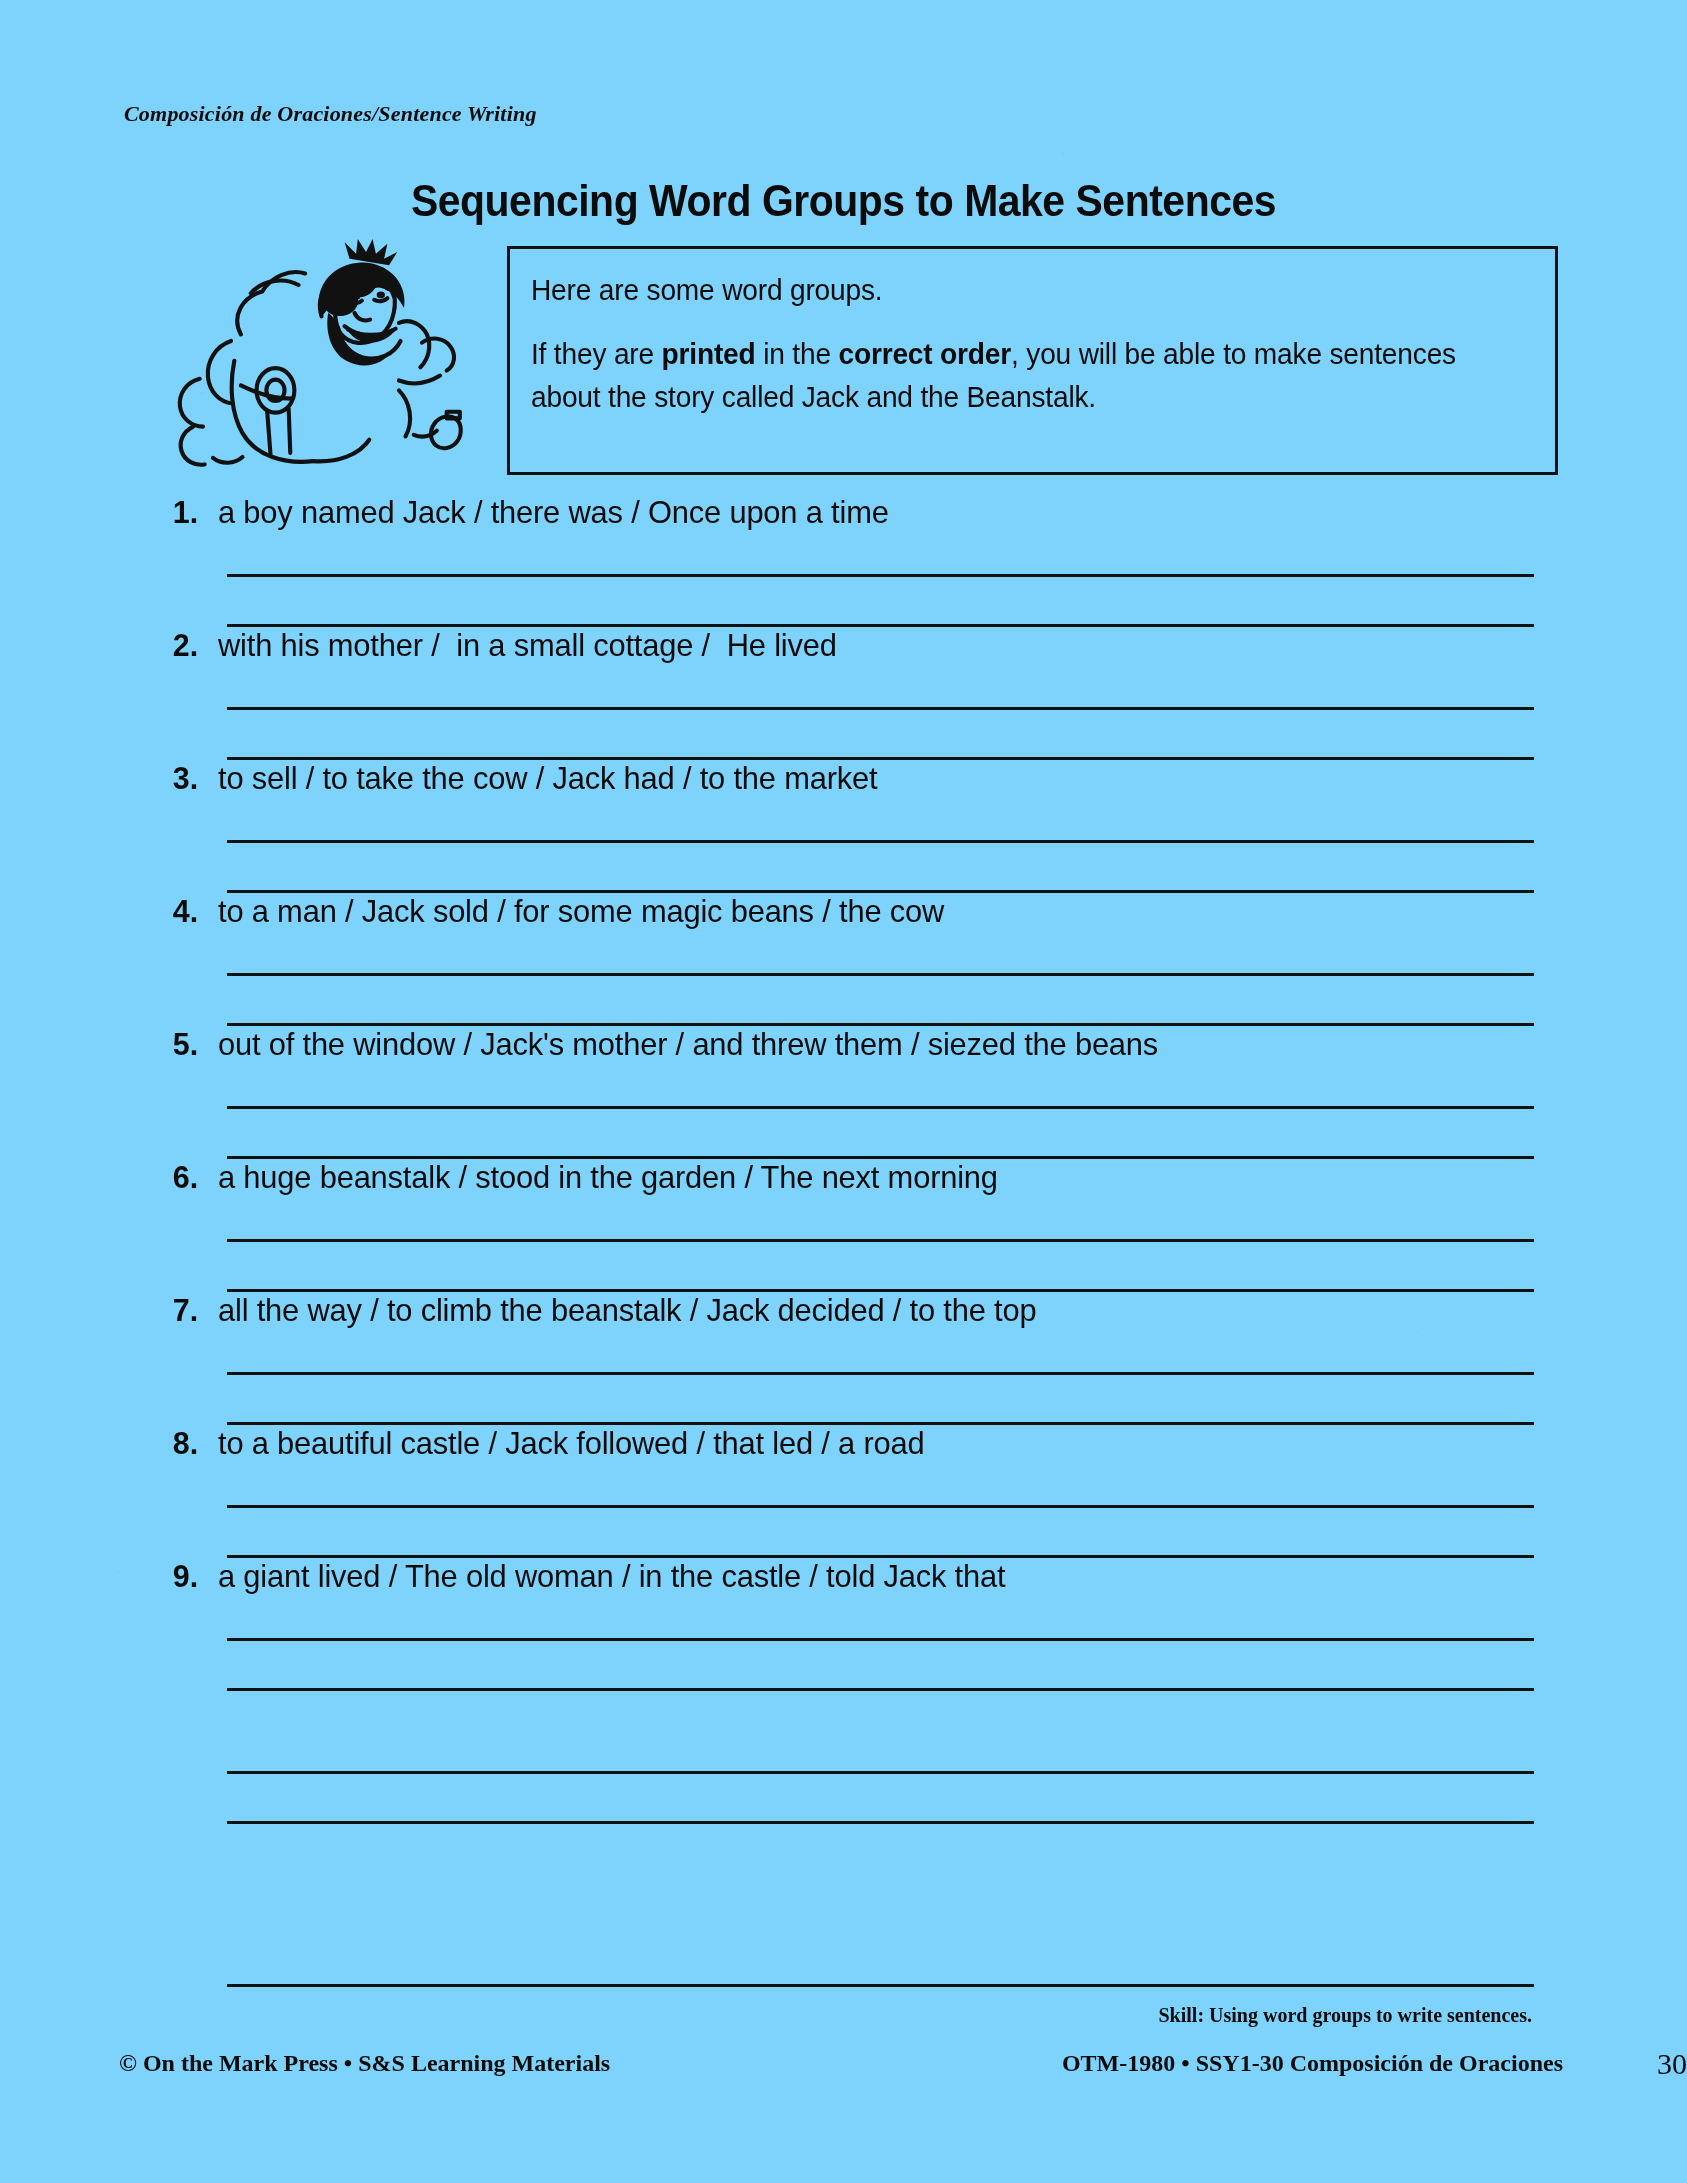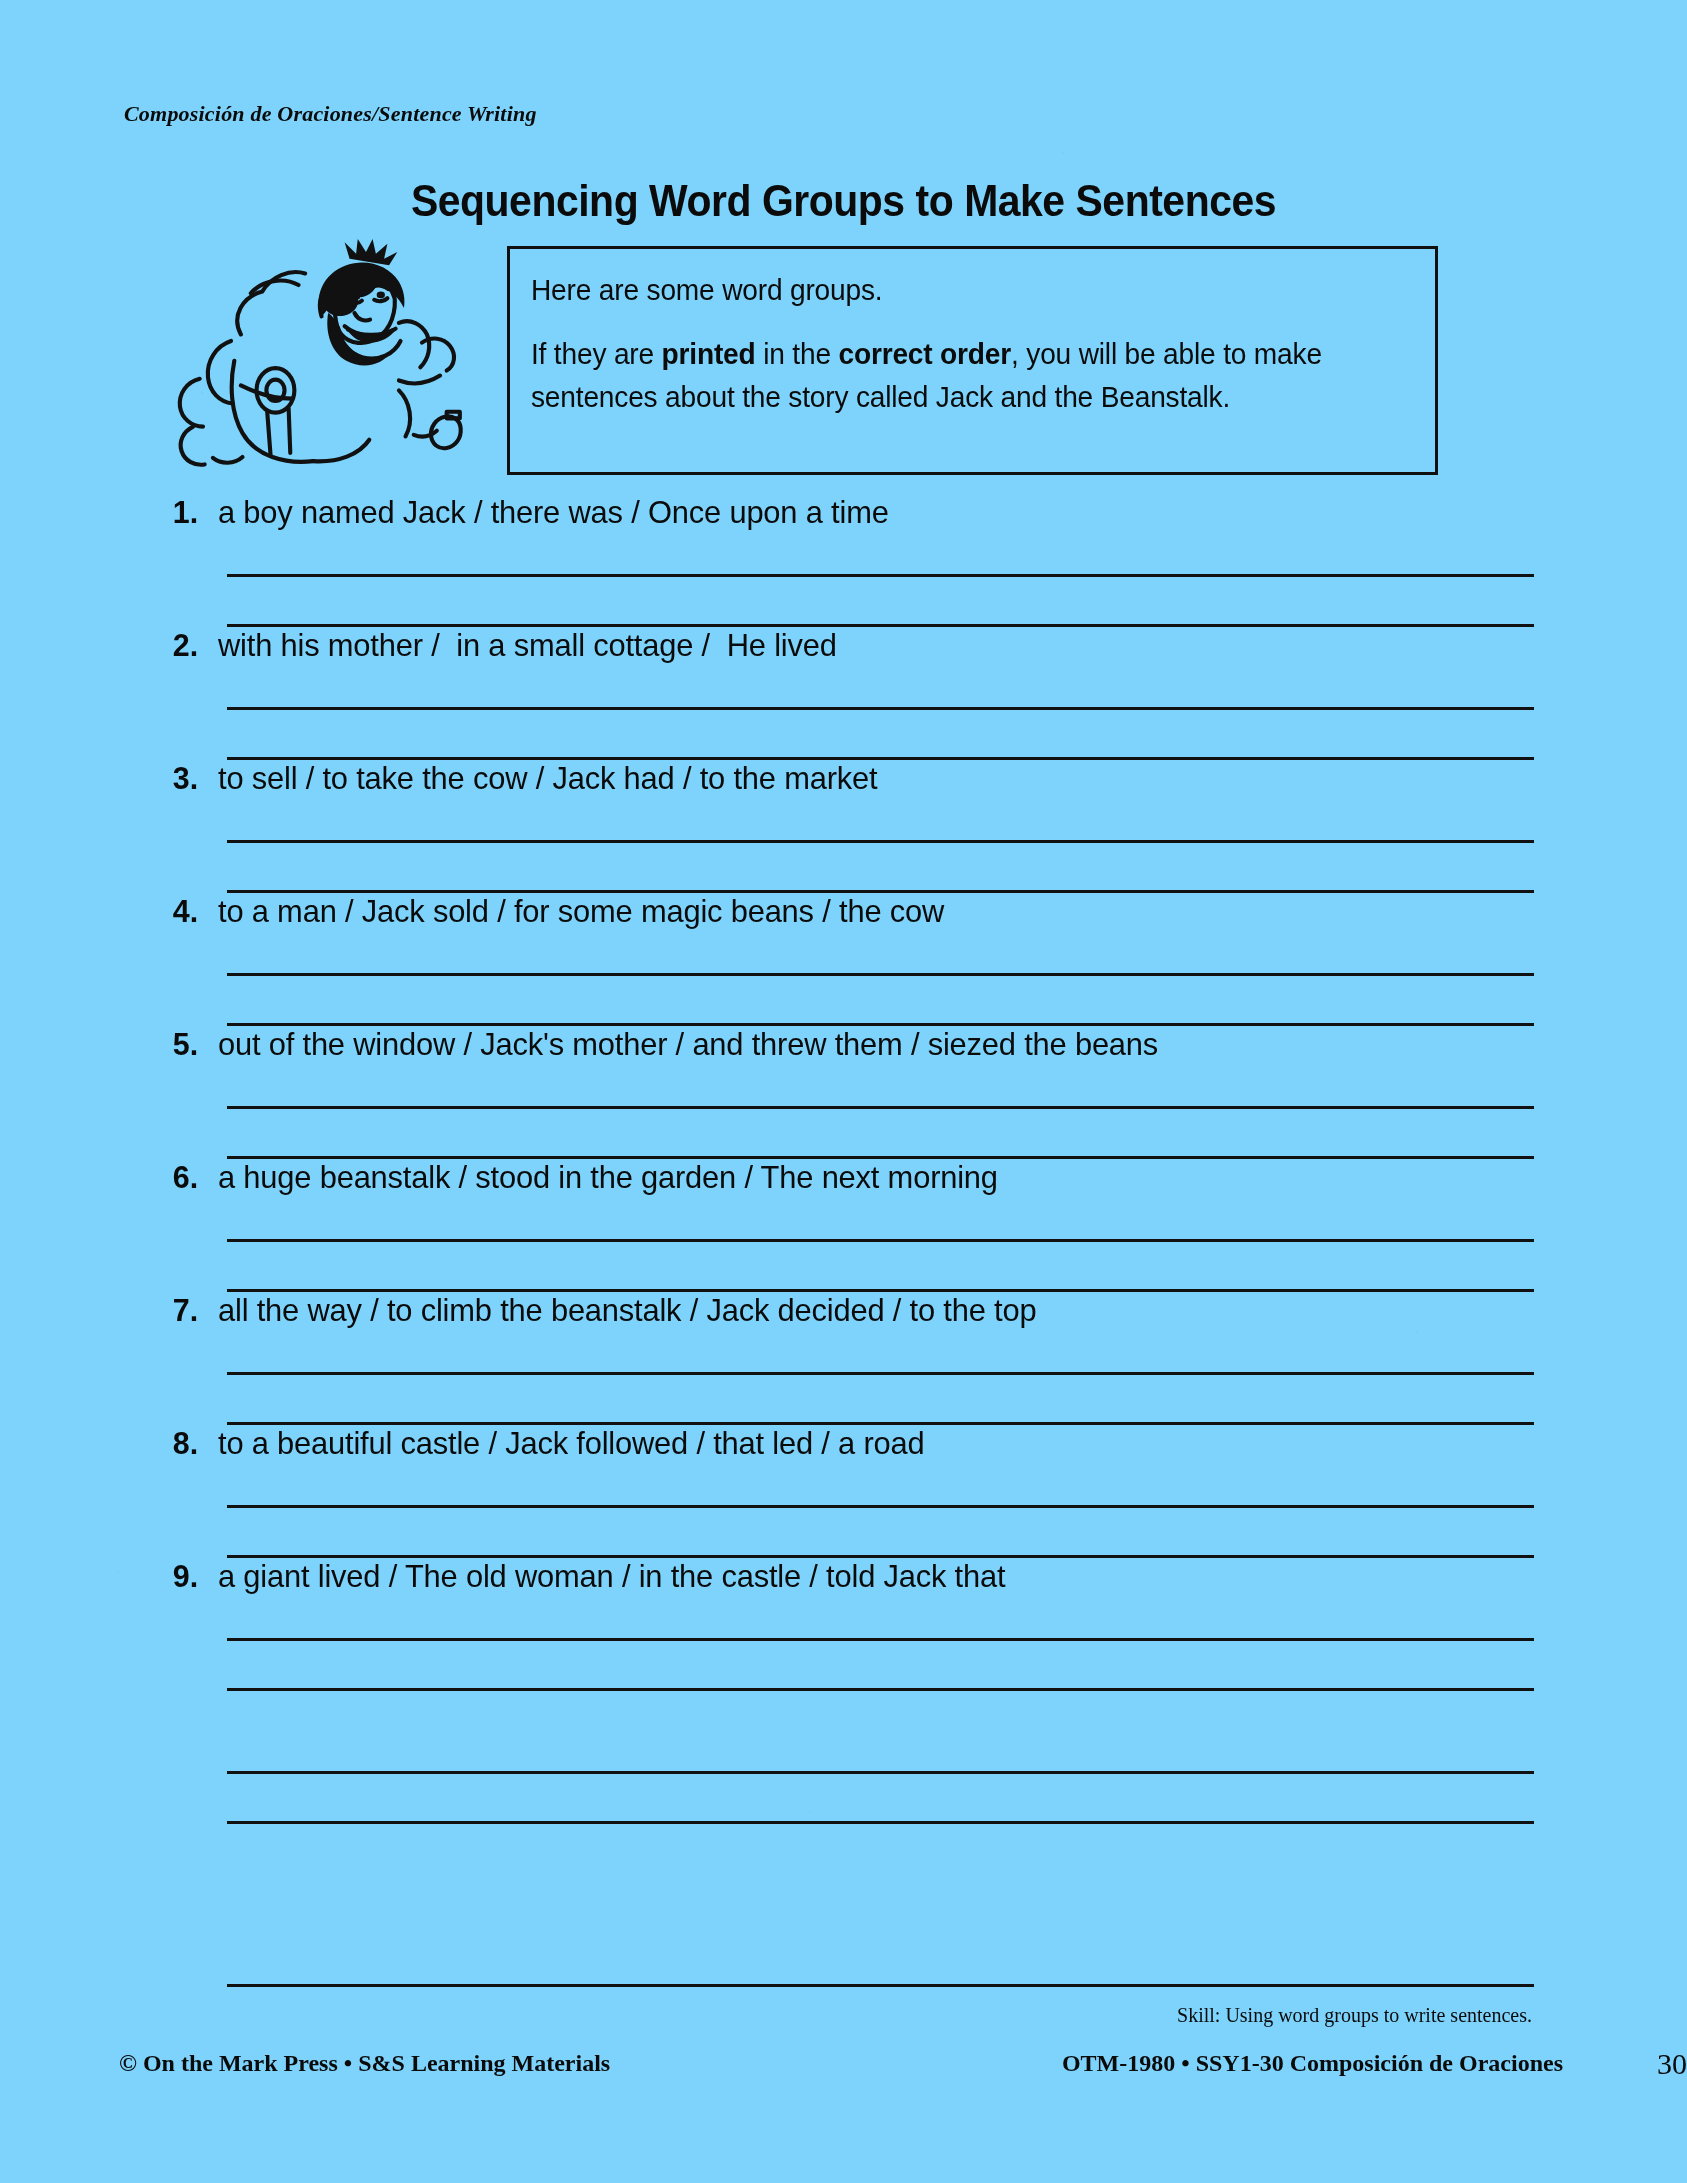--- a/index.html
+++ b/index.html
@@ -65,21 +65,21 @@
     width: 321px;
     height: 231px;
   }
   .clipart svg { width: 100%; height: 100%; display: block; }
 
   
   .instruction-box {
     position: absolute;
     left: 507px;
     top: 246px;
-    width: 931px;
+    width: 1051px;
     height: 229px;
     border: 3.3px solid #101010;
     box-sizing: border-box;
     padding: 20px 21.4px 0 21.4px;
   }
   .instr-line {
     font-size: 29px;
     line-height: 43px;
     letter-spacing: -0.2px;
     transform: scaleX(.97);
@@ -137,21 +137,21 @@
     top: 1984px;
     width: 1307px;
     height: 0;
     border-top: 3.3px solid #111;
   }
   .skill-note {
     position: absolute;
     right: 155px;
     top: 2004px;
     font-family: "Liberation Serif", serif;
-    font-weight: normal;
+    font-weight: bold;
     font-size: 20px;
     white-space: nowrap;
   }
   .footer-row {
     position: absolute;
     left: 0;
     right: 0;
     top: 2050px;
     font-family: "Liberation Serif", serif;
     font-weight: bold;

